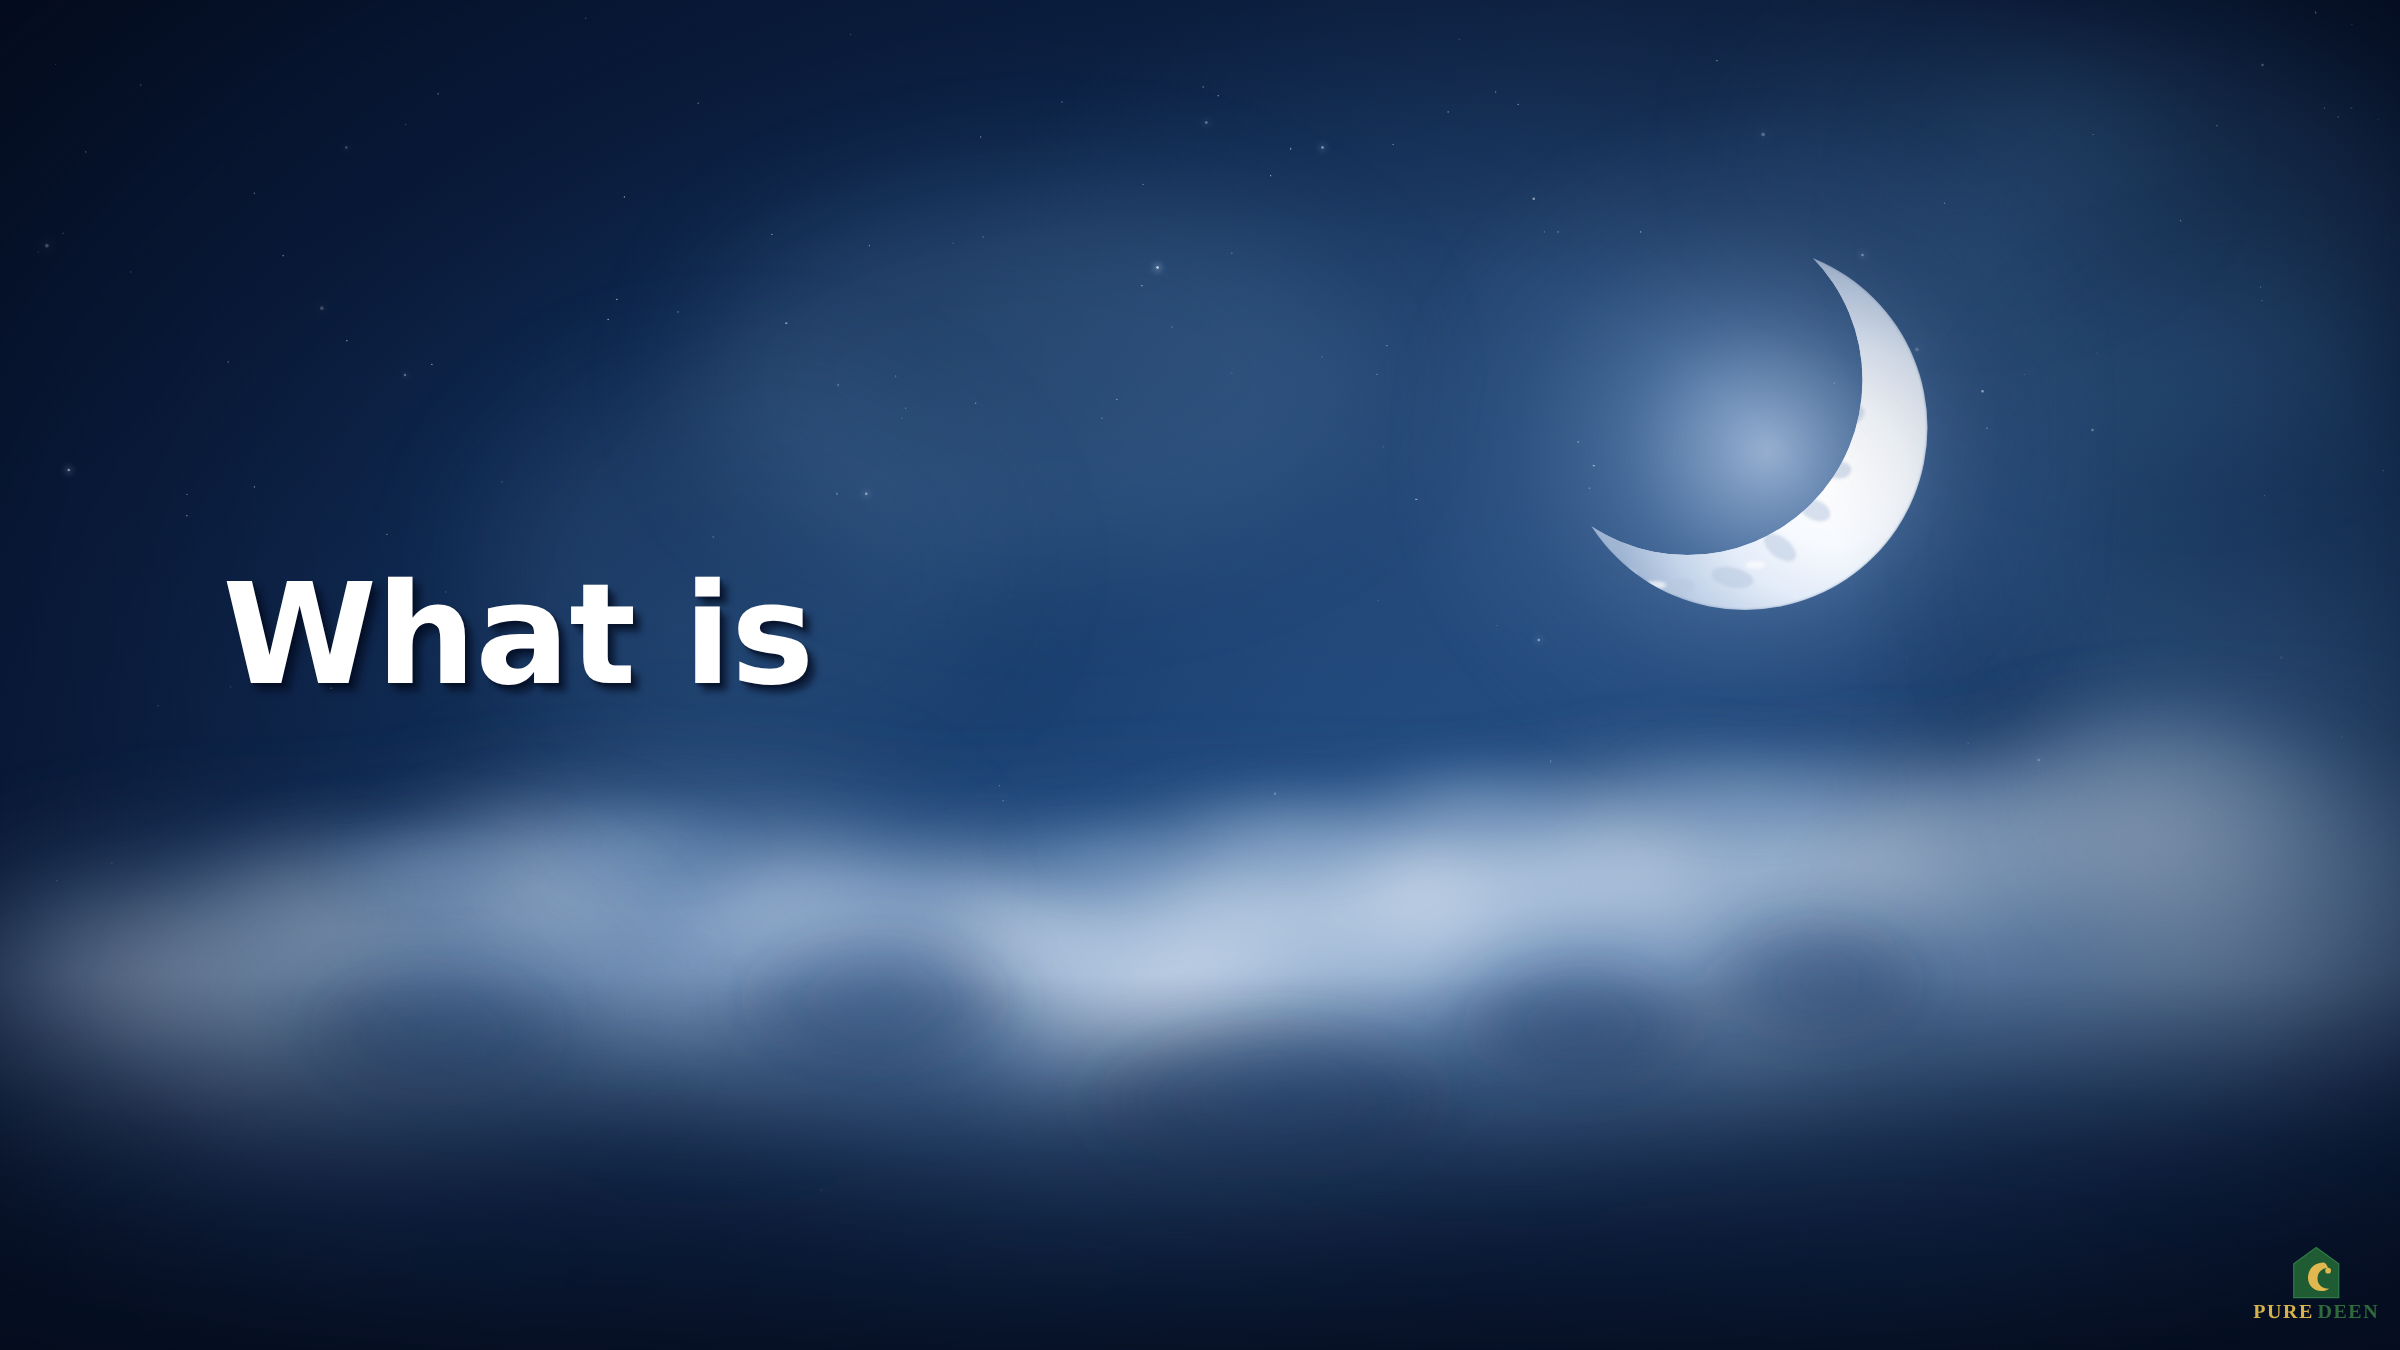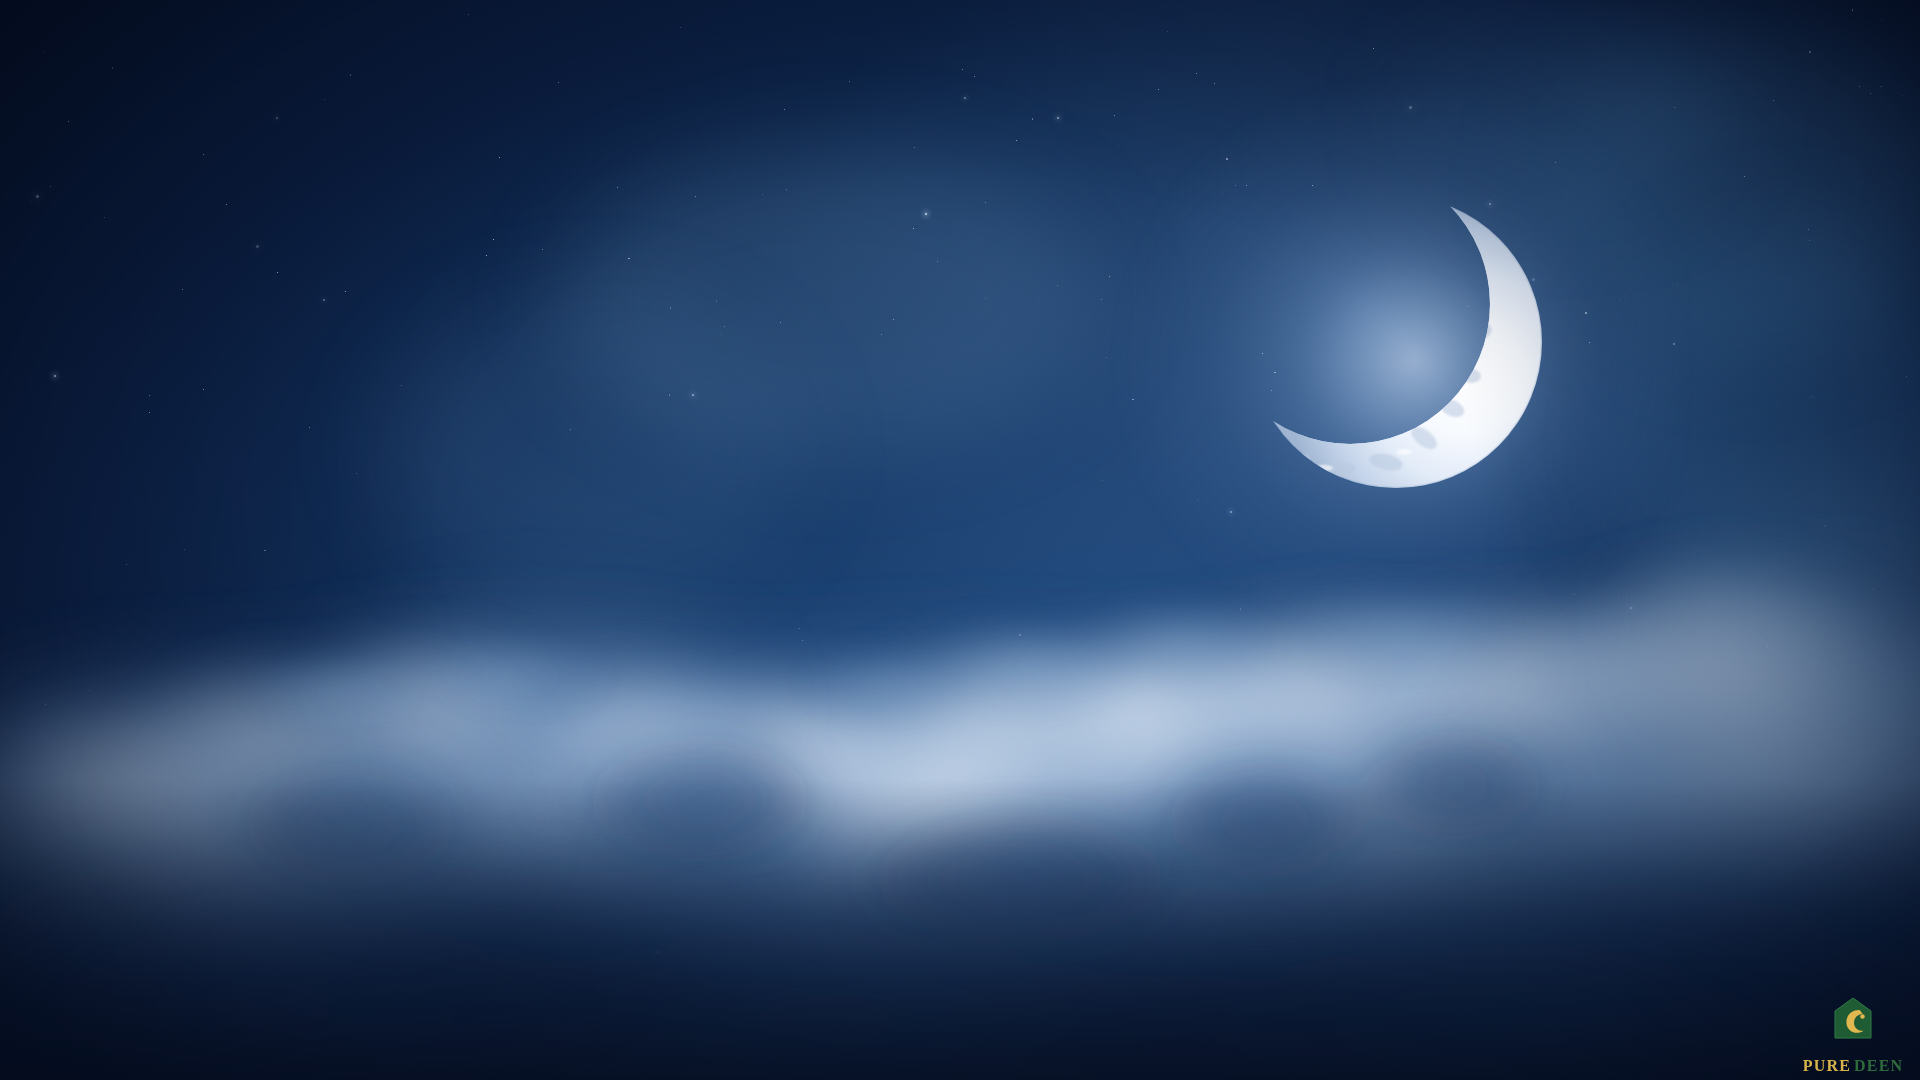--- a/index.html
+++ b/index.html
@@ -61,21 +61,21 @@
     letter-spacing:-0.5px;
     white-space:nowrap;
     text-shadow: 6px 7px 5px rgba(4,12,30,0.62), 2px 3px 2px rgba(4,12,30,0.45);
   }
   #hl-line1{ left:178px; top:452px; font-size:112px; line-height:1.0; }
   #hl-line2{ left:138px; top:578px; font-size:125px; line-height:1.0; }
 
   
   #logo{
     position:absolute; right:8px; bottom:6px; width:118px; height:78px;
-    display:flex; flex-direction:column; align-items:center; justify-content:space-between;
+    display:flex; flex-direction:column; align-items:center; justify-content:flex-start;
     overflow:hidden;
   }
   #logo-mark{ width:46px; height:44px; position:relative; }
   #logo-text{
     margin-top:2px; font-family:"Liberation Serif", serif; font-weight:700;
     font-size:16px; letter-spacing:1.2px; white-space:nowrap; line-height:1;
     display:flex; gap:3px;
   }
   #logo-word1{ color:#d8b24a; }
   #logo-word2{ color:#2f6a3c; }
@@ -370,20 +370,21 @@
   </div>
 
   <div class="haze" style="left:330px; top:620px; width:420px; height:180px; background:rgba(150,185,220,0.18);"></div>
   <div class="haze" style="left:150px; top:700px; width:360px; height:200px; background:rgba(120,160,205,0.14);"></div>
   <div class="haze" style="left:1660px; top:480px; width:330px; height:260px; background:rgba(130,175,215,0.16);"></div>
 
   <div id="vignette"></div>
   <div id="bottomfade"></div>
 
   <div id="headline">
+    <div class="hl" id="hl-line1">What is</div>
   </div>
 
   <div id="logo">
     <div id="logo-mark">
       <svg width="46" height="44" viewBox="0 0 46 44">
         <path d="M23 2 L41 15 L41 42 L5 42 L5 15 Z" fill="#1f5c34"></path>
         <path d="M23 2 L41 15 L41 42 L5 42 L5 15 Z" fill="none" stroke="#2f7a46" stroke-width="1"></path>
         <path d="M29 14 c-7.4 0 -12.6 5.2 -12.6 12.2 c0 6.2 4.6 10.6 10.6 10.6 c2.6 0 4.8 -0.8 6.4 -2.1
                  c-5.0 0.6 -9.4 -2.7 -9.4 -8.0 c0 -4.8 3.6 -8.3 8.4 -8.6 c-1.0 -2.4 -2.2 -4.1 -3.4 -4.1 Z" fill="#e0b84f"></path>
         <circle cx="32.5" cy="20.5" r="2.3" fill="#e0b84f"></circle>

